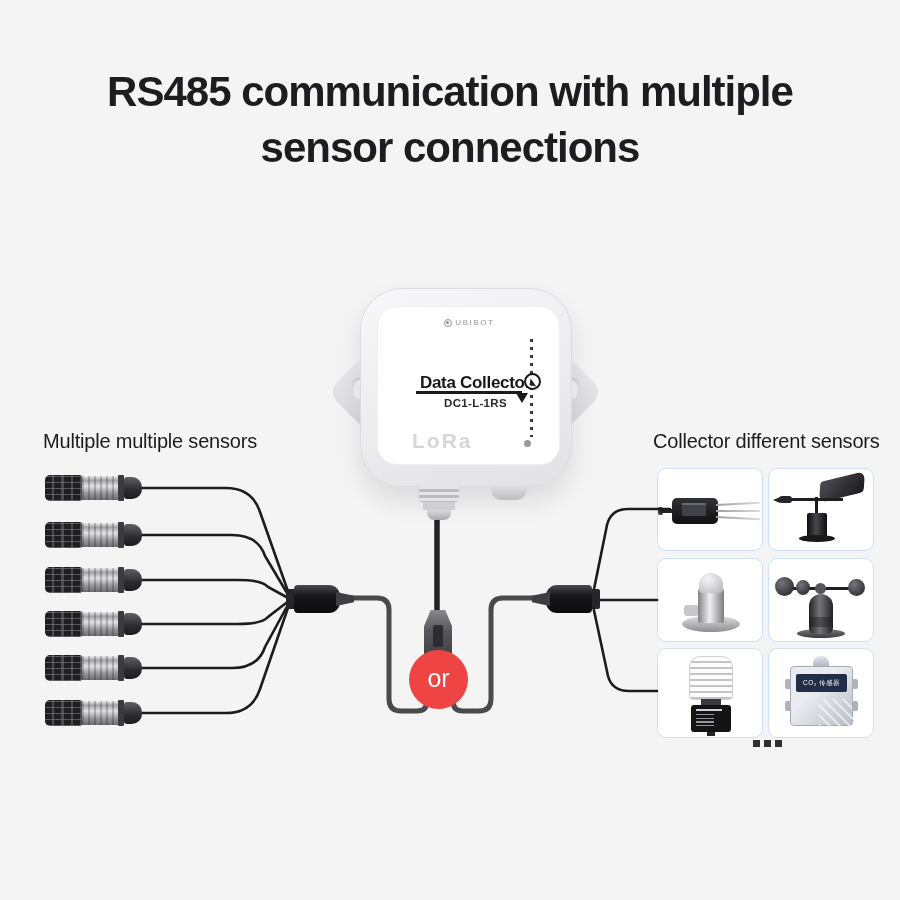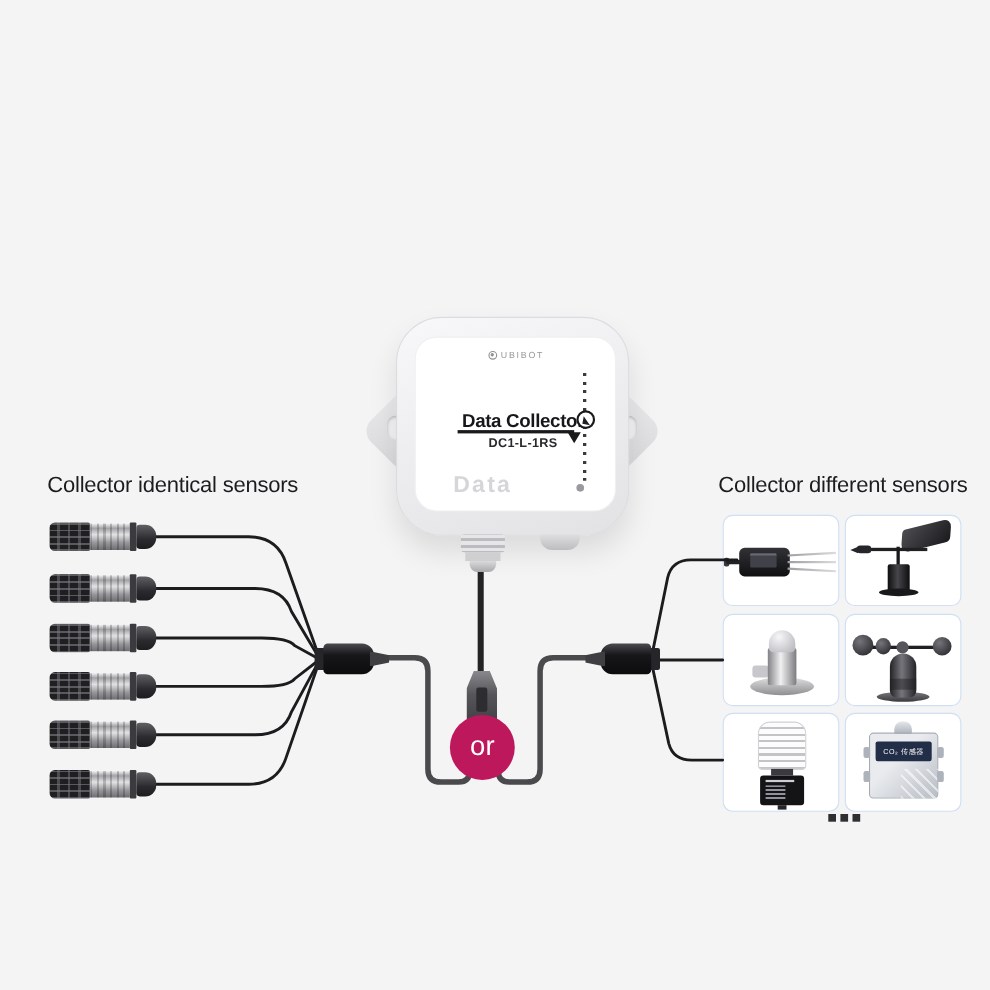--- a/index.html
+++ b/index.html
@@ -79,21 +79,21 @@
     clip-path:polygon(24% 0,76% 0,100% 34%,100% 100%,0 100%,0 34%);
     border-radius:5px;
   }
   .center-connector .slot{
     position:absolute;left:9px;top:15px;width:10px;height:22px;background:#2d2d31;border-radius:2px;
   }
 
   
   .or-badge{
     left:409px;top:650px;width:59px;height:59px;border-radius:50%;
-    background:#be185d;z-index:5;
+    background:#ef4444;z-index:5;
     display:flex;align-items:center;justify-content:center;
     color:#ffffff;font-size:25px;line-height:1;padding-bottom:3px;box-sizing:border-box;
   }
 
   
   .device{left:337px;top:288px;width:257px;height:200px;z-index:4;}
   .ear{
     position:absolute;width:56px;height:56px;border-radius:14px;
     background:linear-gradient(135deg,#ececee,#d7d7da);
     transform:rotate(45deg);
@@ -254,23 +254,25 @@
     background:repeating-linear-gradient(45deg,rgba(255,255,255,.55) 0 2px,transparent 2px 7px);}
 
   
   .more-dots{left:753px;top:740px;display:flex;gap:4.5px;z-index:1;}
   .more-dots span{width:6.5px;height:6.5px;background:#2f2f33;display:block;}
 </style>
 </head>
 <body>
 
 <div class="abs title">
-</div>
-
-<div class="abs group-label label-left">Collector identical sensors</div>
+  <div>RS485 communication with multiple</div>
+  <div>sensor connections</div>
+</div>
+
+<div class="abs group-label label-left">Multiple multiple sensors</div>
 <div class="abs group-label label-right">Collector different sensors</div>
 
 <div class="card c1">
   <div class="art">
     <div class="soil-tip"></div>
       <div class="soil-cable"></div>
     <div class="soil-body"></div>
       <div class="soil-label"></div>
     <div class="prong prong1"></div>
       <div class="prong prong2"></div>
@@ -438,20 +440,20 @@
       <span class="brand-text">UBIBOT</span>
     </div>
     <div class="dot-column"></div>
     <div class="dc-title">Data Collector</div>
     <div class="dc-line"></div>
     <div class="dc-notch"></div>
     <div class="dc-bubble">
         <div class="arrow"></div>
       </div>
     <div class="dc-model">DC1-L-1RS</div>
-    <div class="lora-text">Data</div>
+    <div class="lora-text">LoRa</div>
     <div class="gray-dot"></div>
   </div>
   <div class="gland-left-top"></div>
   <div class="gland-left-mid"></div>
   <div class="gland-left-nut"></div>
   <div class="gland-right"></div>
 </div>
 
 </body></html>

